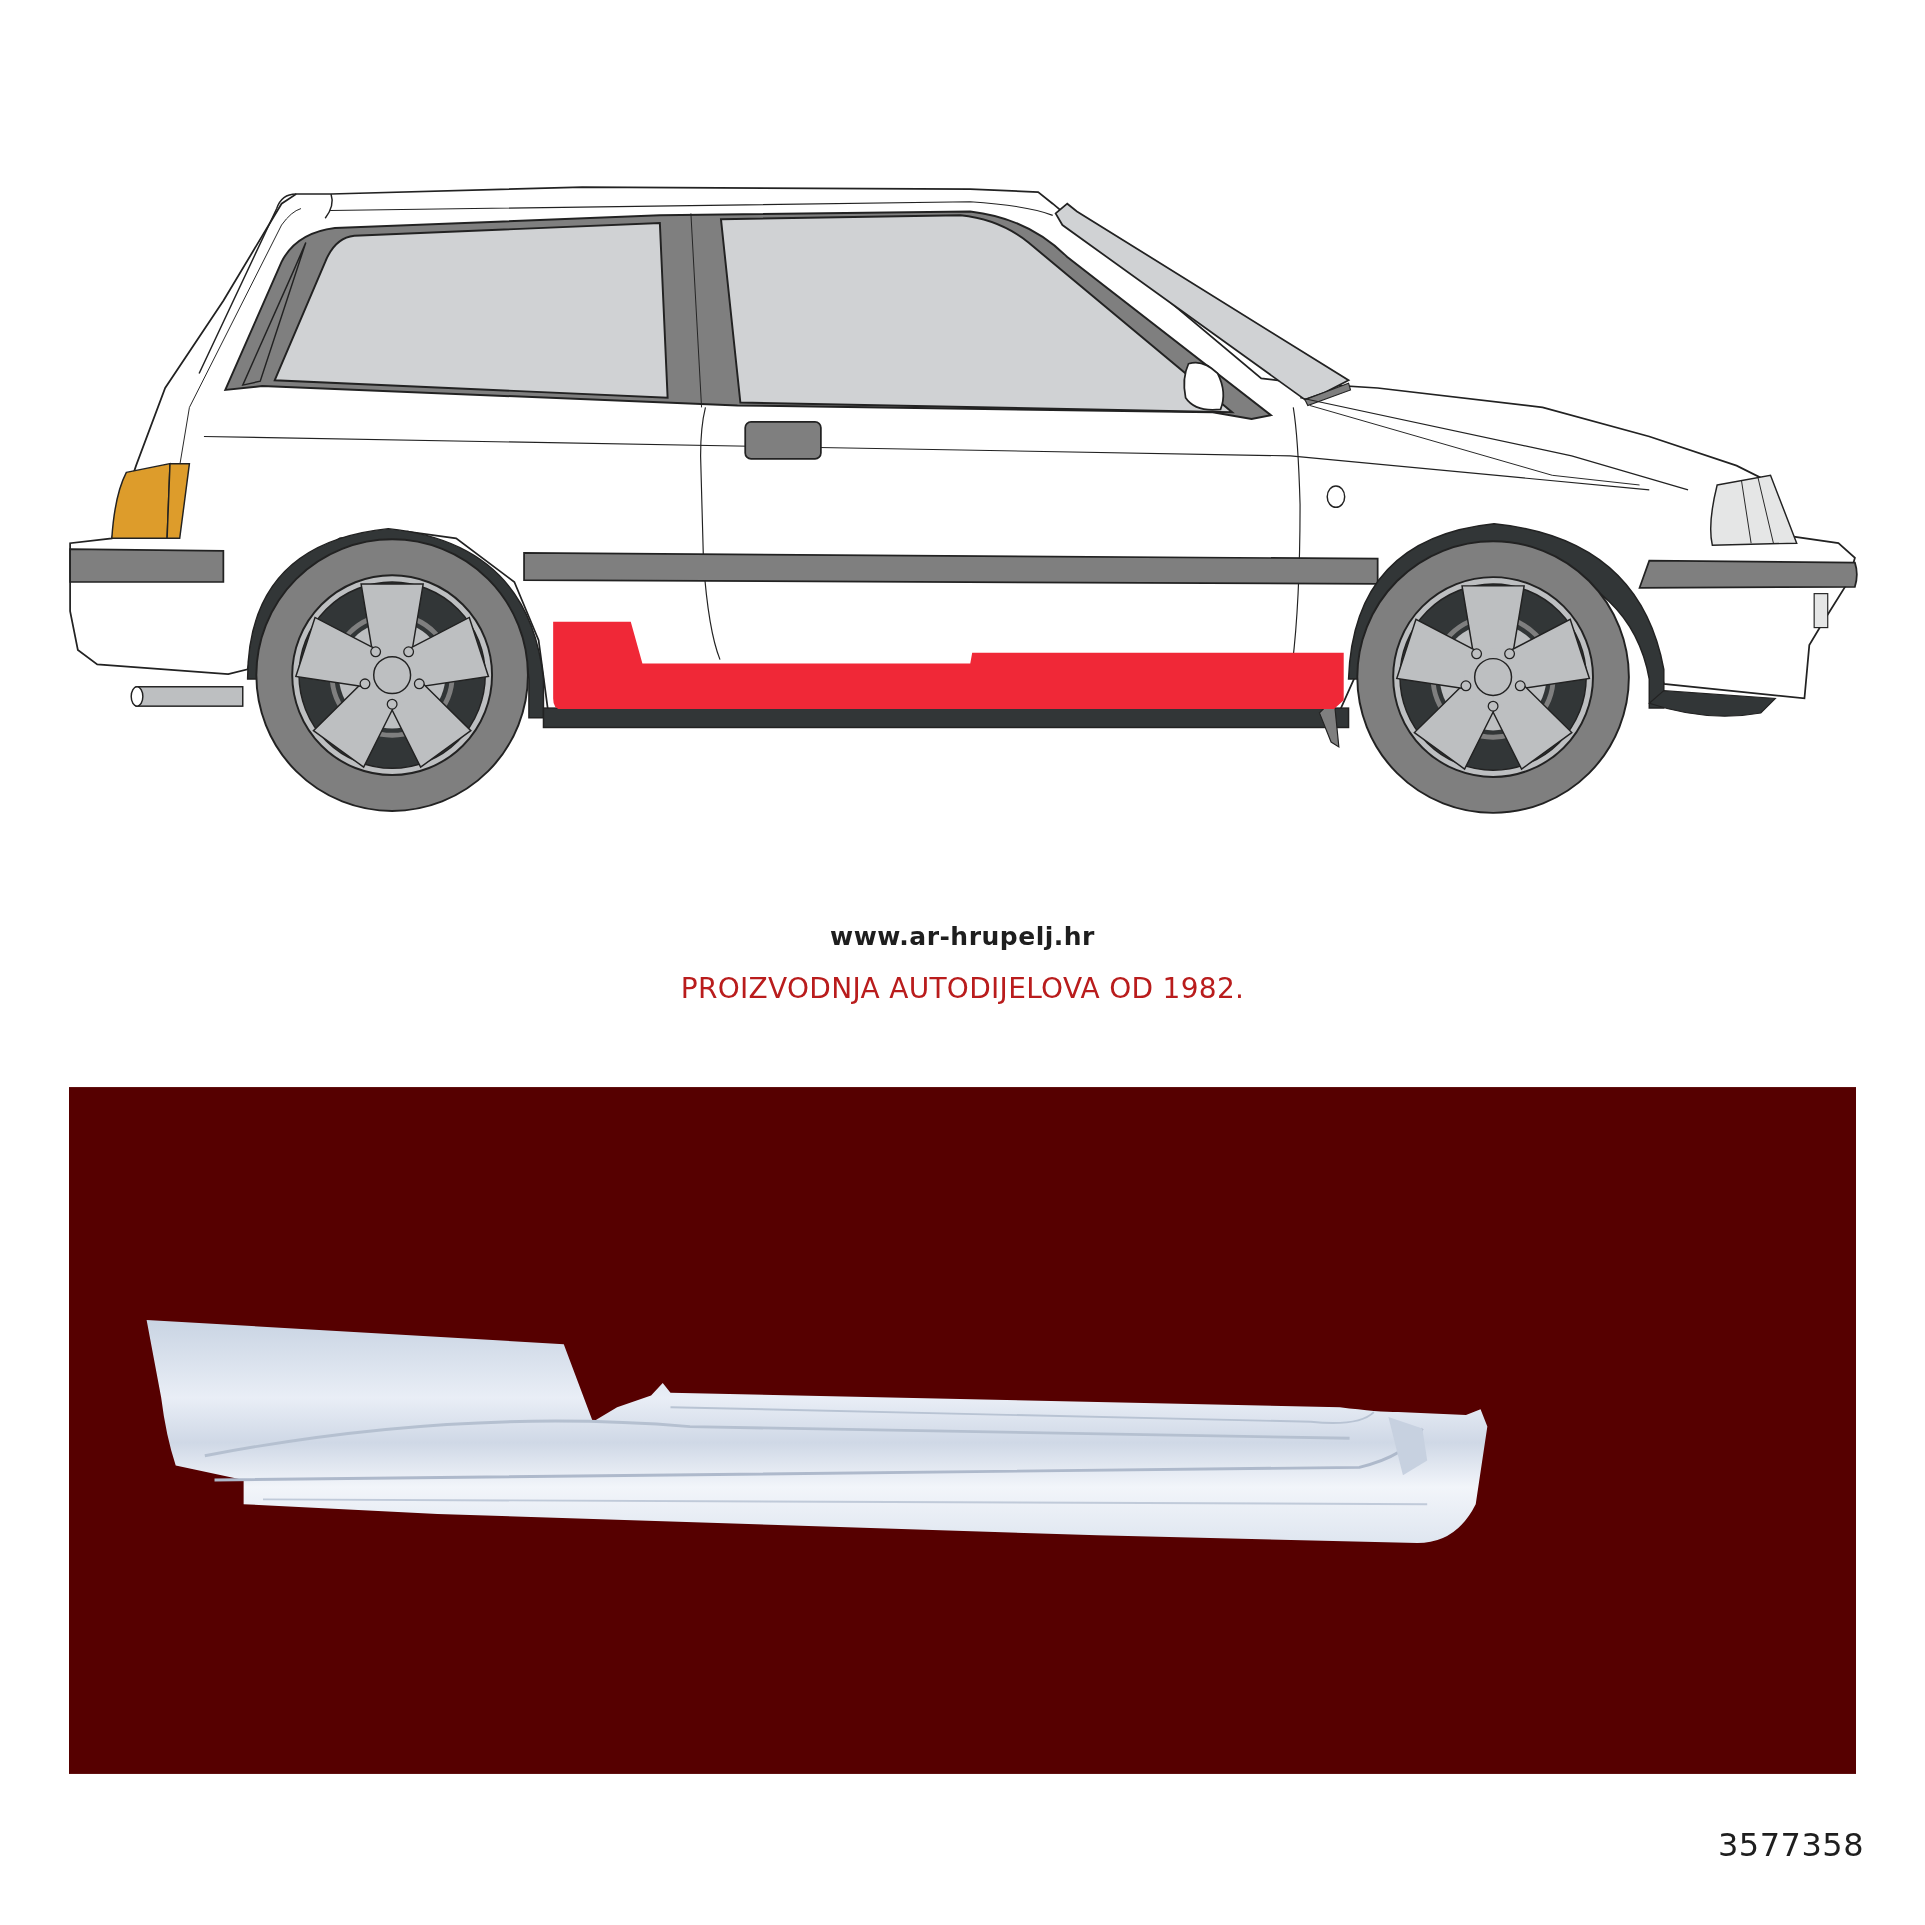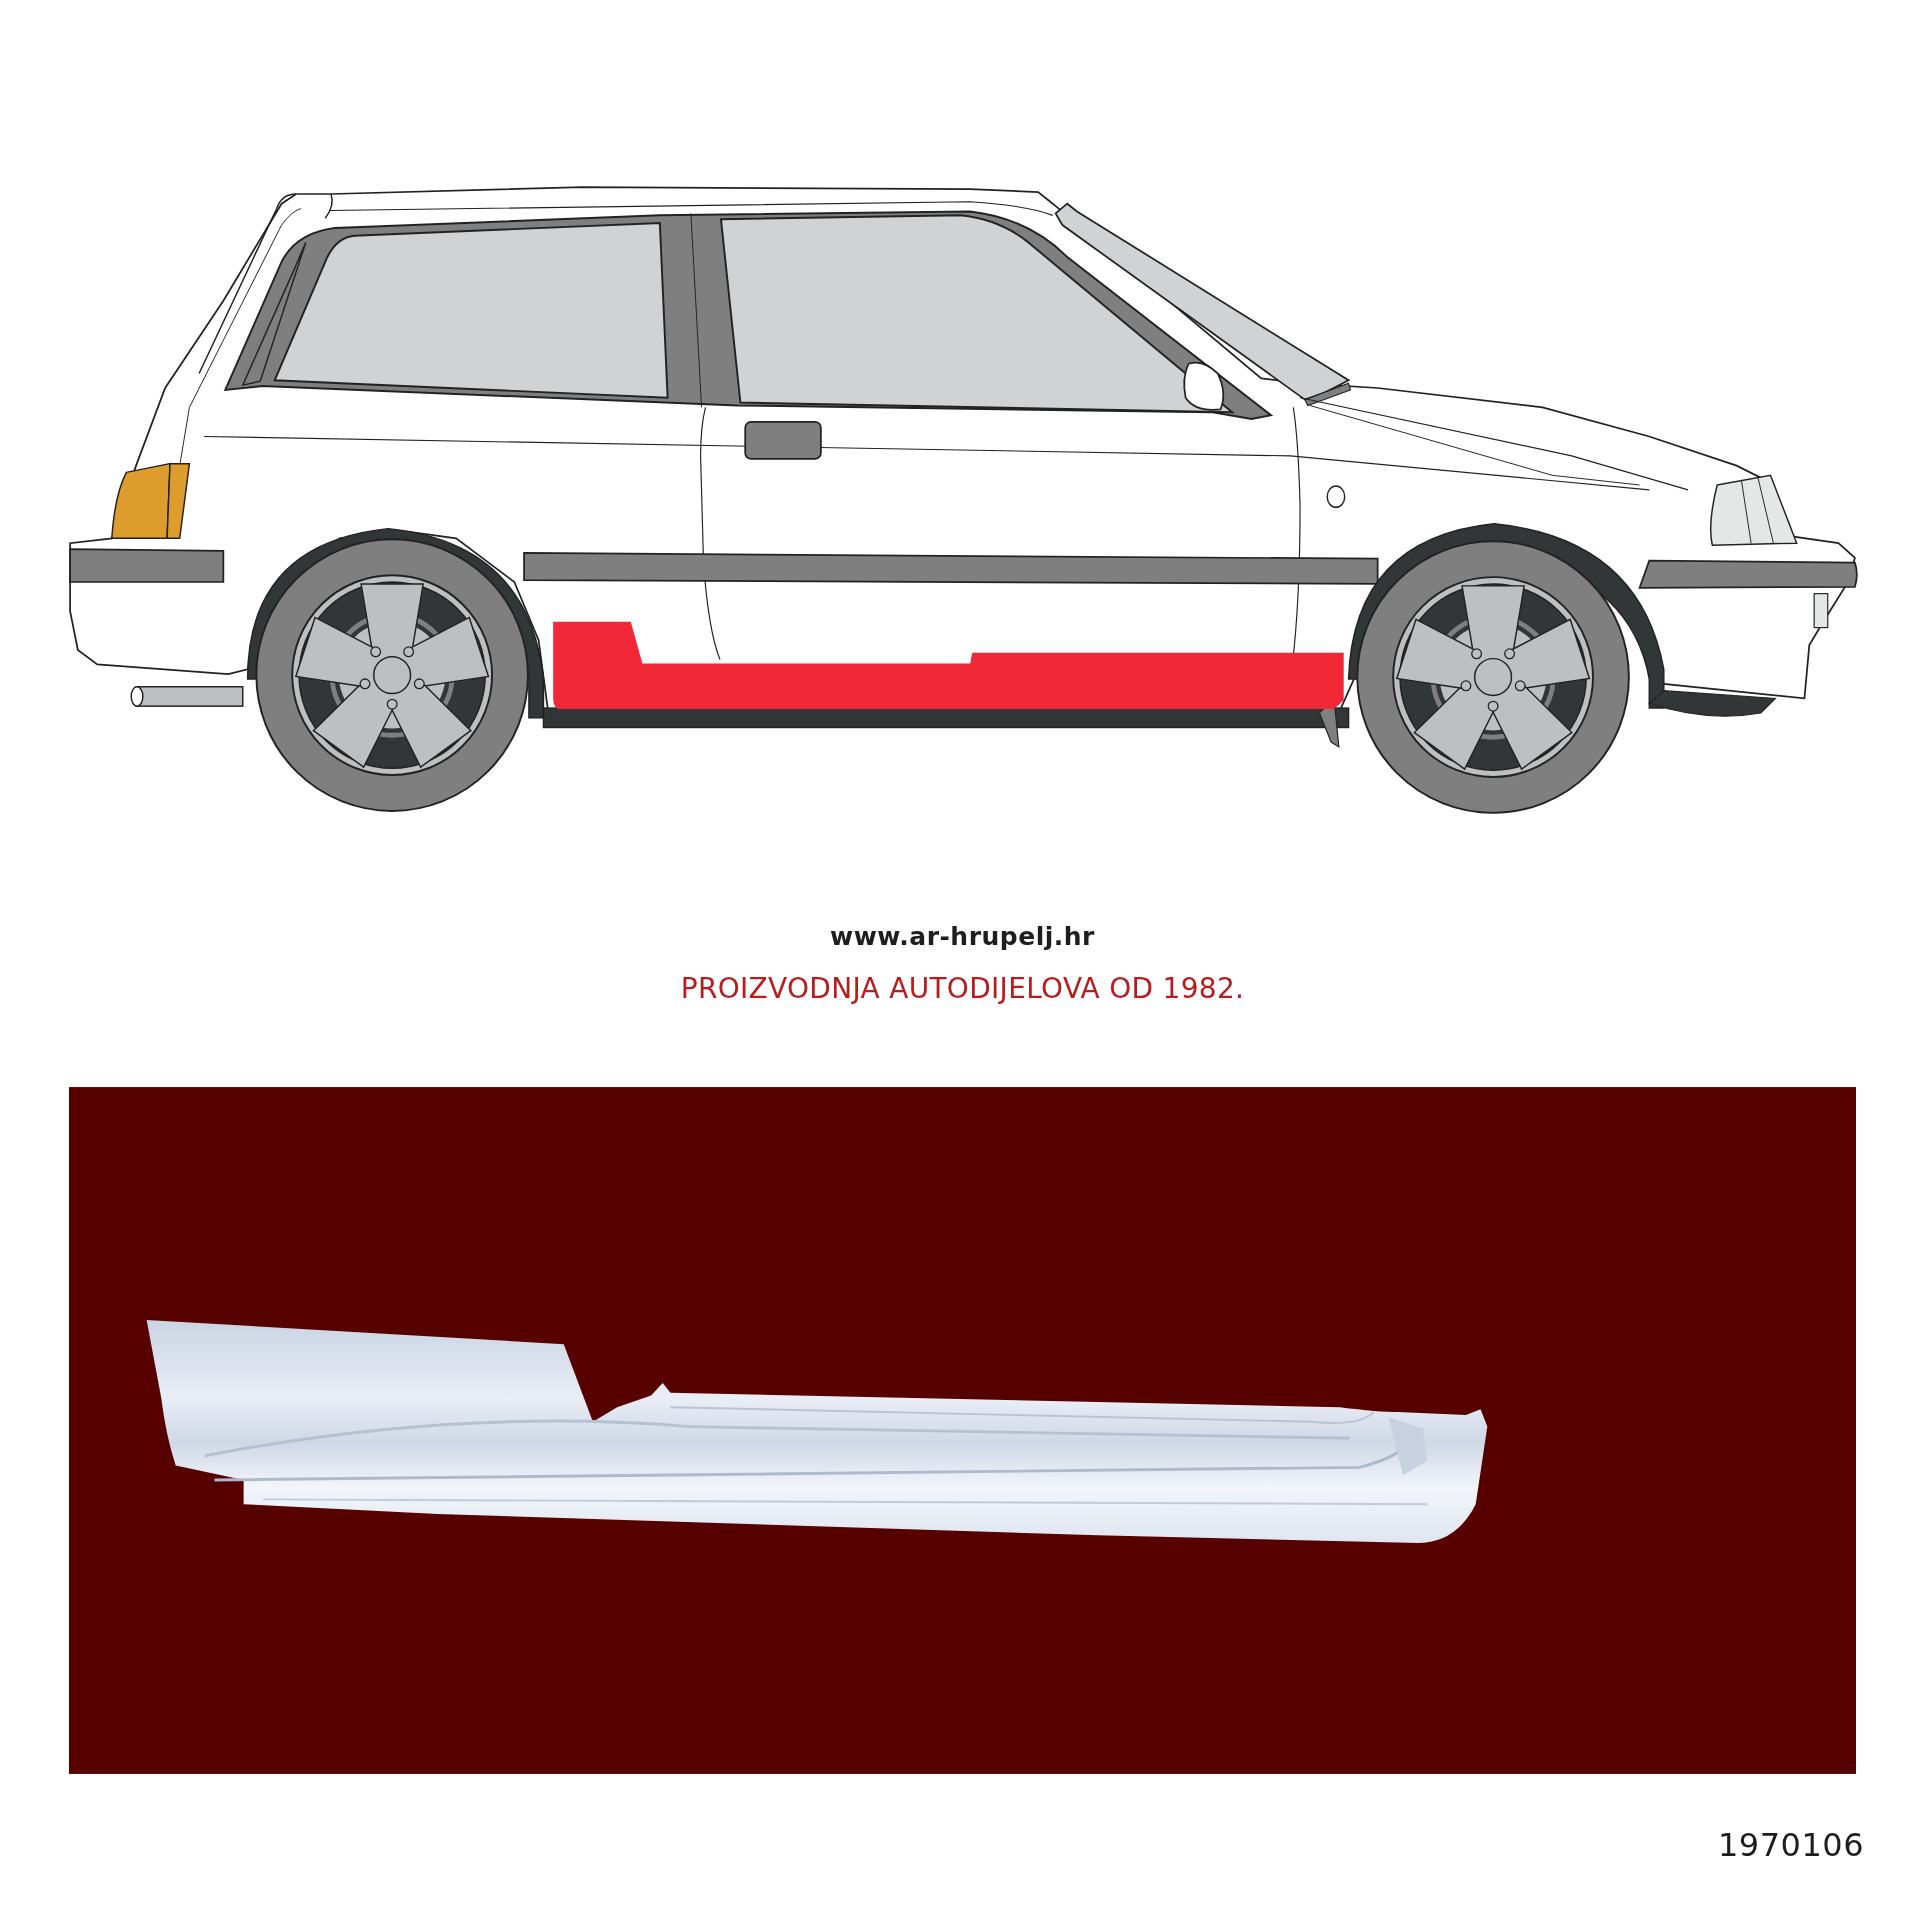--- a/index.html
+++ b/index.html
@@ -121,14 +121,14 @@
   </defs>
   <rect x="0" y="0" width="1842" height="708" fill="#560000"></rect>
   <path d="M80,240 L510,265 L540,345 L565,330 L600,318 L612,305 L620,315 L1310,330 Q1350,335 1370,335 L1440,338 L1455,332 L1462,350 L1450,430 Q1430,470 1390,470 L1060,462 L380,440 L180,430 L180,405 L110,390 Q100,360 95,320 Z" fill="url(#metal)"></path>
   <path d="M140,380 Q400,330 640,350 L1320,362" fill="none" stroke="#b5c0d0" stroke-width="3"></path>
   <path d="M150,405 L1330,392 Q1380,380 1395,352" fill="none" stroke="#aeb9cb" stroke-width="3"></path>
   <path d="M620,330 L1280,345 Q1330,350 1345,335" fill="none" stroke="#b8c3d3" stroke-width="2"></path>
   <path d="M200,425 L1400,430" fill="none" stroke="#c0cad9" stroke-width="2"></path>
   <path d="M1360,340 L1395,352 L1400,385 L1375,400 Z" fill="#c7d1e0"></path>
 </svg>
 
-<div class="part-no">1970106</div>
+<div class="part-no">3577358</div>
 
 
 </body></html>

